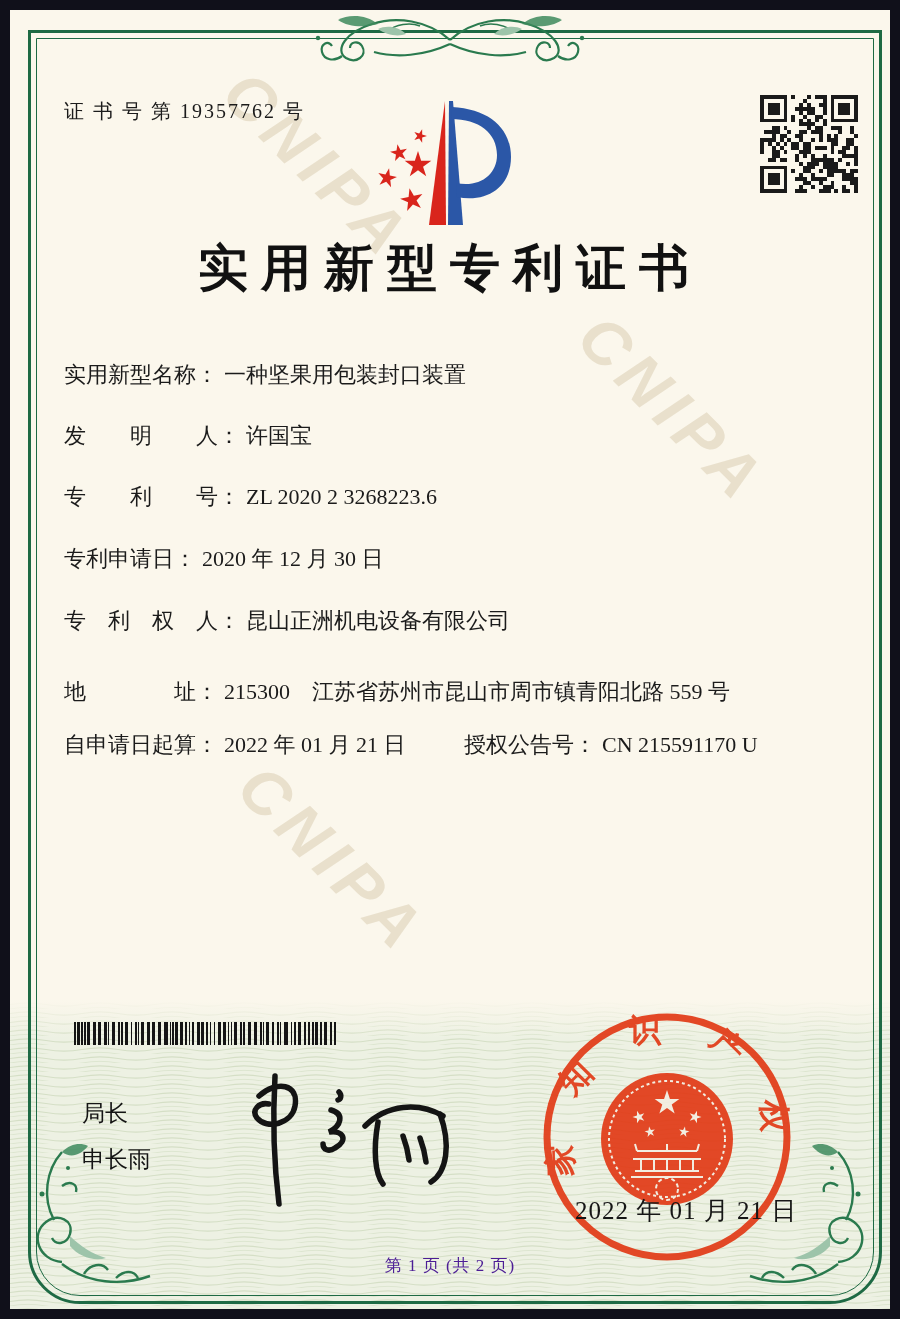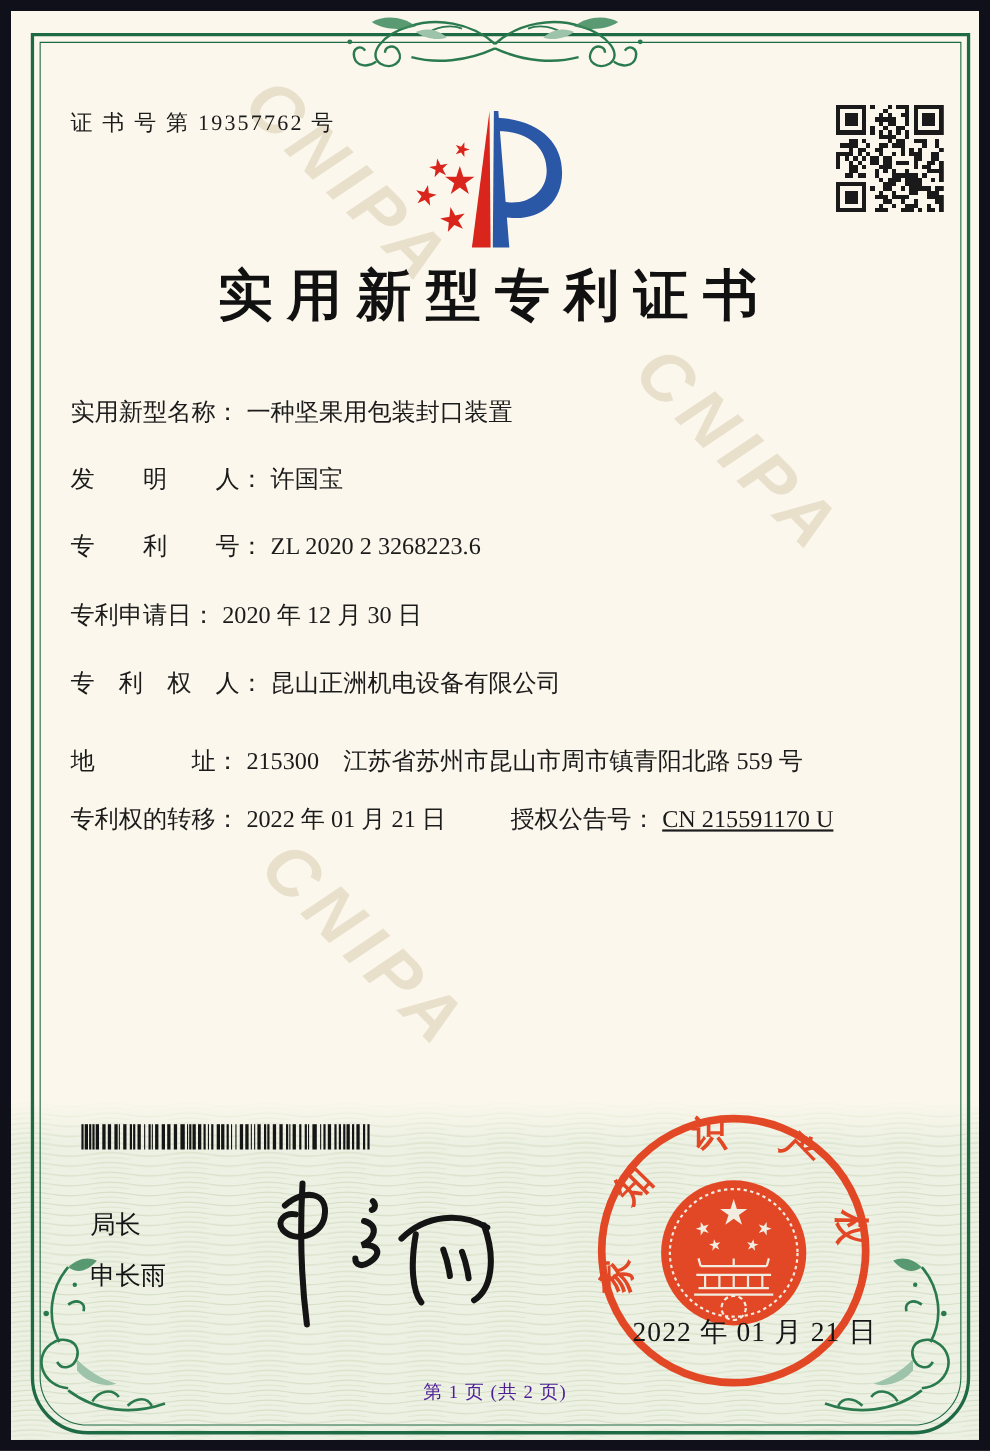--- a/index.html
+++ b/index.html
@@ -39,21 +39,21 @@
   .qr{position:absolute;left:750px;top:85px;width:98px;height:98px;z-index:5;}
   .qr svg{width:100%;height:100%;shape-rendering:crispEdges;}
   .title{position:absolute;left:0;right:0;top:225px;margin:0;text-align:center;
     font-size:50px;font-weight:700;letter-spacing:13px;color:#111;z-index:5;}
   .fields{position:absolute;left:54px;top:350px;width:792px;font-size:22px;z-index:5;}
   .frow{position:absolute;left:0;white-space:nowrap;}
   .frow .lbl{display:inline-block;}
   .frow .val{margin-left:6px;}
   .r1{top:0;} .r2{top:61px;} .r3{top:122px;font-family:Liberation Serif, serif;} .r4{top:184px;}
   .r5{top:246px;} .r6{top:317px;} .r7{top:370px;}
-  .pair2{position:absolute;left:400px;top:0;text-decoration:underline;}
+  .pair2{position:absolute;left:400px;top:0;}
   .bodytext{position:absolute;left:54px;top:772px;width:784px;z-index:5;
     font-size:21.5px;line-height:37px;text-align:justify;color:#1c1c1c;}
   .bodytext p{margin:0;text-indent:2em;}
   .barcode{position:absolute;left:64px;top:1012px;width:270px;height:23px;z-index:5;
     display:flex;align-items:stretch;}
   .barcode i{display:block;background:#151515;height:100%;}
   .sig-role{position:absolute;left:72px;top:1088px;z-index:5;
     font:500 23px "Liberation Sans",sans-serif;color:#141414;}
   .sig-name{position:absolute;left:72px;top:1134px;z-index:5;
     font:500 23px "Liberation Sans",sans-serif;color:#141414;}
@@ -464,21 +464,21 @@
     <div class="frow r4">
       <span class="lbl">专利申请日：</span><span class="val">2020 年 12 月 30 日</span>
     </div>
     <div class="frow r5">
       <span class="lbl">专　利　权　人：</span><span class="val">昆山正洲机电设备有限公司</span>
     </div>
     <div class="frow r6">
       <span class="lbl">地　　　　址：</span><span class="val">215300　江苏省苏州市昆山市周市镇青阳北路 559 号</span>
     </div>
     <div class="frow r7">
-      <span class="lbl">专利权的转移：</span><span class="val">2022 年 01 月 21 日</span>
+      <span class="lbl">自申请日起算：</span><span class="val">2022 年 01 月 21 日</span>
       <span class="pair2">
         <span class="lbl">授权公告号：</span><span class="val">CN 215591170 U</span>
       </span>
     </div>
   </div>
 
 
   <div class="barcode" id="barcode">
       <i style="width: 2px; margin-right: 1px; flex: 0 0 auto;"></i>
       <i style="width: 3px; margin-right: 1px; flex: 0 0 auto;"></i>

